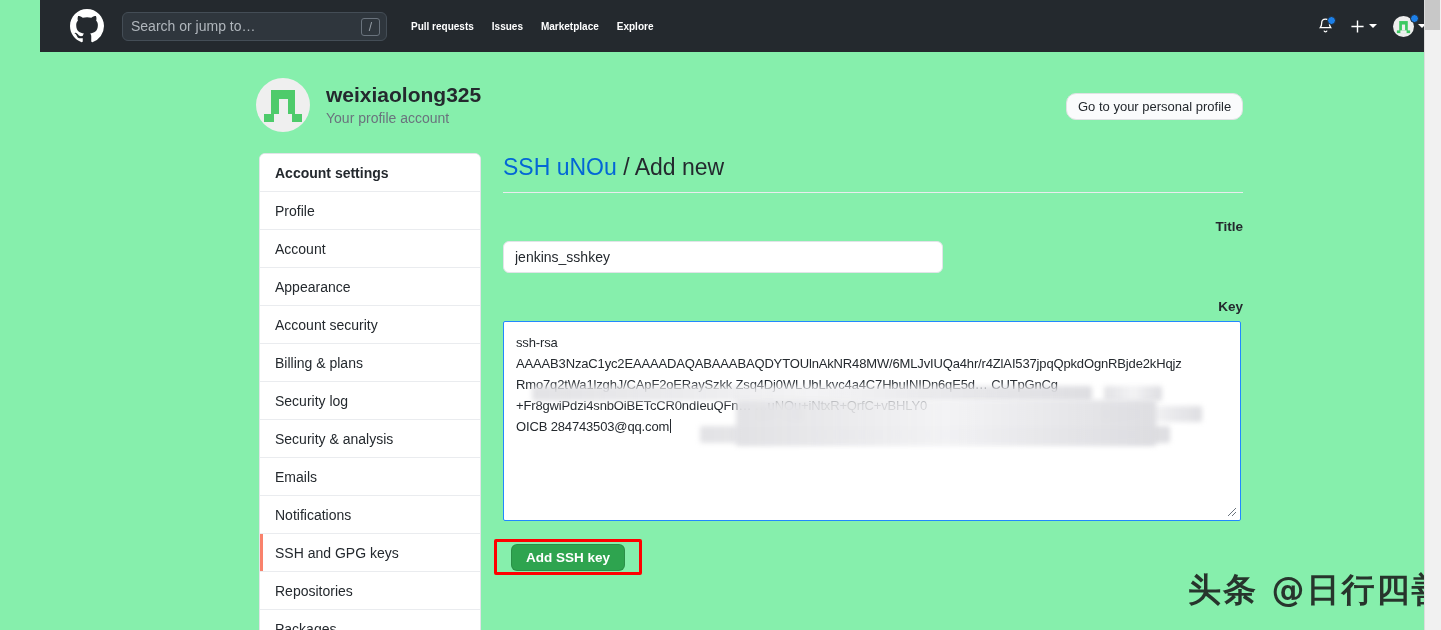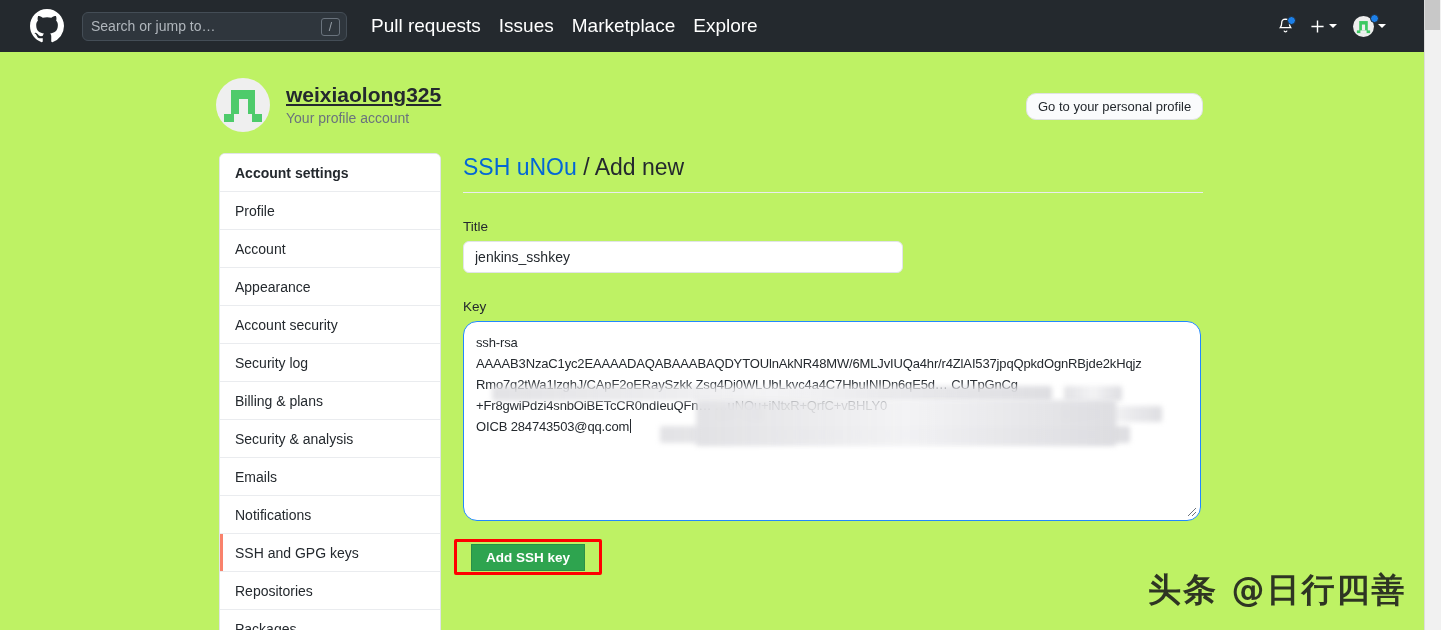--- a/index.html
+++ b/index.html
@@ -8,21 +8,22 @@
     overflow: hidden;
     background: #ffffff;
     font-family: "Liberation Sans", sans-serif;
     -webkit-font-smoothing: antialiased;
   }
 
   
   #viewport {
     position: relative;
     width: 1441px; height: 630px;
-    background: #bef264;
+    background: #86efac;
+    padding-left: 40px;
   }
   #scrollbar-track {
     position: absolute; top: 0; right: 0;
     width: 17px; height: 630px;
     background: #f1f1f1;
     border-left: 1px solid #dcdcdc;
   }
   #scrollbar-thumb {
     position: absolute; top: 0; right: 1px;
     width: 15px; height: 30px;
@@ -75,22 +76,22 @@
     line-height: 16px;
   }
 
   #header-nav {
     display: flex; align-items: center;
     margin-left: 24px;
     gap: 18px;
   }
   #header-nav .nav-item {
     color: #ffffff;
-    font-size: 19px;
-    font-weight: normal;
+    font-size: 10px;
+    font-weight: bold;
     cursor: pointer;
     white-space: nowrap;
   }
 
   #header-right {
     margin-left: auto;
     display: flex; align-items: center;
     gap: 16px;
     padding-right: 22px;
   }
@@ -131,21 +132,20 @@
     background: #efefef;
     position: relative;
     overflow: hidden;
     flex: 0 0 auto;
   }
   #profile-name {
     font-size: 21px;
     font-weight: bold;
     color: #24292e;
     line-height: 1.25;
-    text-decoration: underline;
   }
   #profile-sub {
     font-size: 14px;
     color: #6a737d;
     line-height: 1.4;
     margin-top: 1px;
   }
 
   #goto-profile-btn {
     position: absolute;
@@ -203,43 +203,44 @@
     padding-bottom: 9px;
     border-bottom: 1px solid #eaecef;
     color: #24292e;
     white-space: nowrap;
   }
   #page-title-row .link { color: #0366d6; cursor: pointer; }
   #page-title-row .sep { color: #24292e; }
 
   .field-label {
     font-size: 13.5px;
-    font-weight: normal;
+    font-weight: bold;
     color: #24292e;
     margin-top: 26px;
     margin-bottom: 7px;
+    text-align: right;
   }
 
   #title-input {
     width: 440px; height: 32px;
     border: 1px solid #e1e4e8;
     border-radius: 6px;
     padding: 0 11px;
     font-size: 14px;
     color: #24292e;
     font-family: "Liberation Sans", sans-serif;
     outline: none;
     background: #fff;
   }
 
   #key-wrap { position: relative; width: 738px; margin-top: 1px; }
   #key-area {
     width: 738px; height: 200px;
     border: 1px solid #2188ff;
-    border-radius: 14px;
+    border-radius: 2px;
     background: #fff;
     padding: 10px 12px 0 12px;
     overflow: hidden;
     position: relative;
     cursor: text;
   }
   .key-line {
     font-family: "Liberation Sans", sans-serif;
     font-size: 13px;
     line-height: 21px;
@@ -277,21 +278,21 @@
     border: 3px solid #ff0000;
     border-radius: 2px;
   }
   #add-key-btn {
     position: absolute;
     left: 8px; top: 223px;
     height: 27px;
     padding: 0 14px;
     background: #2ea44f;
     border: 1px solid rgba(27,31,35,.15);
-    border-radius: 0;
+    border-radius: 6px;
     color: #ffffff;
     font-size: 13.5px;
     font-weight: bold;
     line-height: 25px;
     cursor: pointer;
     white-space: nowrap;
   }
 
   
   #watermark {
@@ -387,22 +388,22 @@
     </div>
 
     <div id="goto-profile-btn">Go to your personal profile</div>
 
     <div id="sidebar">
       <div class="side-item header-item">Account settings</div>
       <div class="side-item">Profile</div>
       <div class="side-item">Account</div>
       <div class="side-item">Appearance</div>
       <div class="side-item">Account security</div>
+      <div class="side-item">Billing &amp; plans</div>
       <div class="side-item">Security log</div>
-      <div class="side-item">Billing &amp; plans</div>
       <div class="side-item">Security &amp; analysis</div>
       <div class="side-item">Emails</div>
       <div class="side-item">Notifications</div>
       <div class="side-item active">SSH and GPG keys</div>
       <div class="side-item">Repositories</div>
       <div class="side-item">Packages</div>
     </div>
 
     <div id="main">
 

